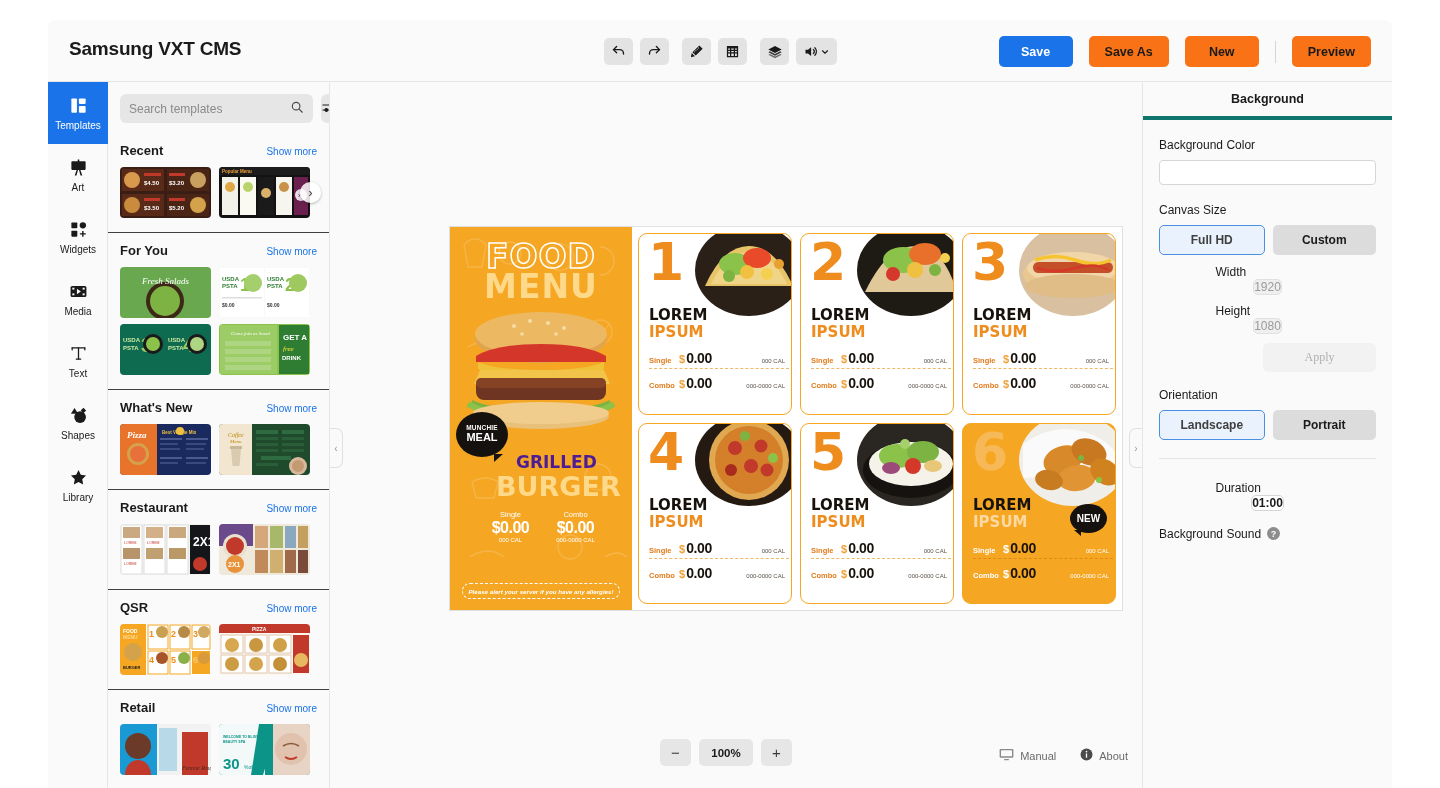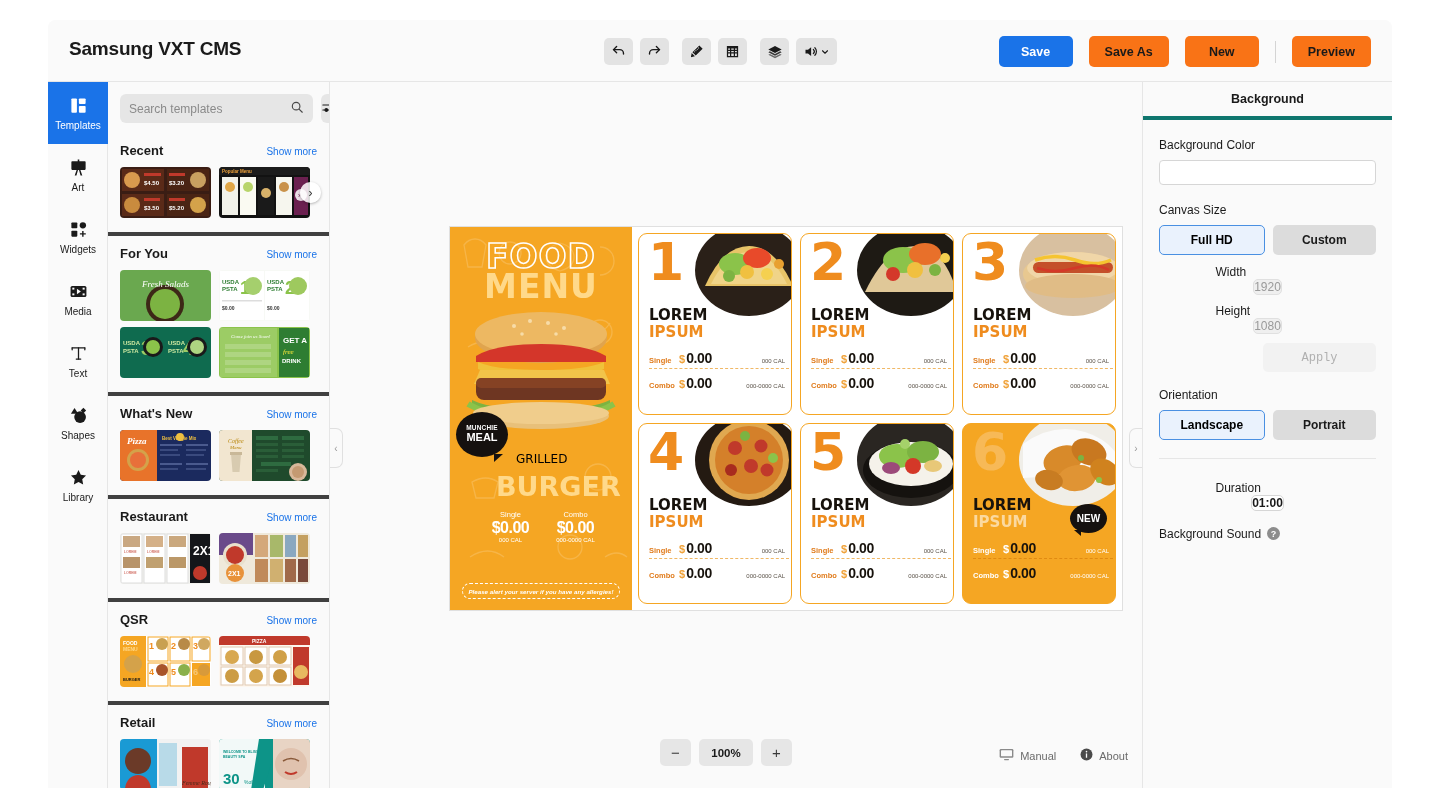--- a/index.html
+++ b/index.html
@@ -81,21 +81,21 @@
   }
   .search-box input {
     flex: 1; border: none; background: transparent; outline: none;
     font-family: "Liberation Sans", sans-serif; font-size: 12px; color: #1a1a1a;
   }
   .search-box input::placeholder { color: #8a8a8a; }
   .filter-btn {
     width: 29px; height: 29px; background: #e6e6e6; border: none; border-radius: 6px;
     display: flex; align-items: center; justify-content: center; cursor: pointer;
   }
-  .tsection { padding: 10px 12px 14px 12px; border-bottom: 4px solid #404040; position: relative; }
+  .tsection { padding: 10px 12px 14px 12px; border-bottom: 1px solid #404040; position: relative; }
   .tsec-head { display: flex; align-items: baseline; justify-content: space-between; margin-bottom: 9px; }
   .tsec-title { font-size: 13px; font-weight: bold; color: #1a1a1a; }
   .tsec-more { font-size: 10px; color: #1a73e8; cursor: pointer; }
   .thumbs { display: flex; gap: 8px; position: relative; }
   .thumb { width: 91px; height: 51px; border-radius: 4px; overflow: hidden; cursor: pointer; position: relative; }
   .carousel-next {
     position: absolute; right: -4px; top: 15px; width: 21px; height: 21px;
     border-radius: 50%; background: rgba(255,255,255,.85); color: #333;
     display: flex; align-items: center; justify-content: center;
     font-size: 12px; cursor: pointer; box-shadow: 0 1px 3px rgba(0,0,0,.3);
@@ -146,21 +146,21 @@
     color: #fff; line-height: 1.05;
   }
   .munchie:after {
     content: ""; position: absolute; right: 5px; bottom: -5px;
     border-left: 9px solid #15110f; border-bottom: 8px solid transparent;
   }
   .munchie-1 { font-size: 6.5px; font-weight: bold; letter-spacing: .2px; }
   .munchie-2 { font-size: 11px; font-weight: bold; }
   .hero-name-1 {
     position: absolute; left: 66px; top: 225px;
-    font-family: "DejaVu Sans", sans-serif; font-size: 12px; font-weight: normal; color: #000000;
+    font-family: "DejaVu Sans", sans-serif; font-size: 17px; font-weight: bold; color: #4c1d95;
   }
   .hero-name-2 {
     position: absolute; left: 46px; top: 244px;
     font-family: "DejaVu Sans", sans-serif; font-size: 27px; font-weight: bold; color: #ffd98a;
   }
   .hero-prices { position: absolute; left: 28px; top: 283px; width: 130px; display: flex; }
   .hp { width: 65px; text-align: center; color: #fff; }
   .hp-lab { font-size: 7.5px; }
   .hp-val { font-size: 16px; font-weight: bold; letter-spacing: -.5px; }
   .hp-cal { font-size: 6px; }
@@ -256,32 +256,32 @@
     height: 25px; background: #fff; border: 1px solid #d6d6d6; border-radius: 4px;
     margin-bottom: 18px; cursor: pointer;
   }
   .seg { display: flex; gap: 8px; margin-bottom: 10px; }
   .seg-btn {
     flex: 1; height: 30px; border-radius: 5px; border: none;
     background: #dcdcdc; color: #1a1a1a;
     font-family: "Liberation Sans", sans-serif; font-size: 12px; font-weight: bold;
     cursor: pointer;
   }
-  .seg-btn.sel { background: #eaf2fd; border: 1.5px solid #4a90e2; color: #000000; }
+  .seg-btn.sel { background: #eaf2fd; border: 1.5px solid #4a90e2; color: #404040; }
   .field-row { display: flex; align-items: center; margin-bottom: 9px; flex-direction: column; }
   .field-lab { width: 104px; font-size: 12px; color: #1a1a1a; }
   .field-in {
     flex: 1; height: 29px; background: #efefef; border: 1px solid #e0e0e0; border-radius: 5px;
     display: flex; align-items: center; justify-content: center;
     font-size: 12px; color: #9a9a9a;
   }
   .apply-row { display: flex; margin-bottom: 16px; }
   .apply-btn {
     margin-left: 104px; flex: 1; height: 29px; background: #f2f2f2; border: none; border-radius: 5px;
-    font-family: Liberation Mono, monospace; font-size: 12px; color: #b0b0b0; cursor: pointer;
+    font-family: Liberation Serif, serif; font-size: 12px; color: #b0b0b0; cursor: pointer;
   }
   .rp-div { border-top: 1px solid #e6e6e6; margin: 18px 0 0 0; }
   .dur-in {
     flex: 1; height: 29px; background: #fff; border: 1px solid #d6d6d6; border-radius: 5px;
     display: flex; align-items: center; justify-content: center;
     font-size: 12px; color: #1a1a1a; font-weight: bold;
   }
   .help-dot {
     width: 13px; height: 13px; border-radius: 50%; background: #8d8d8d; color: #fff;
     font-size: 9px; display: inline-flex; align-items: center; justify-content: center;

